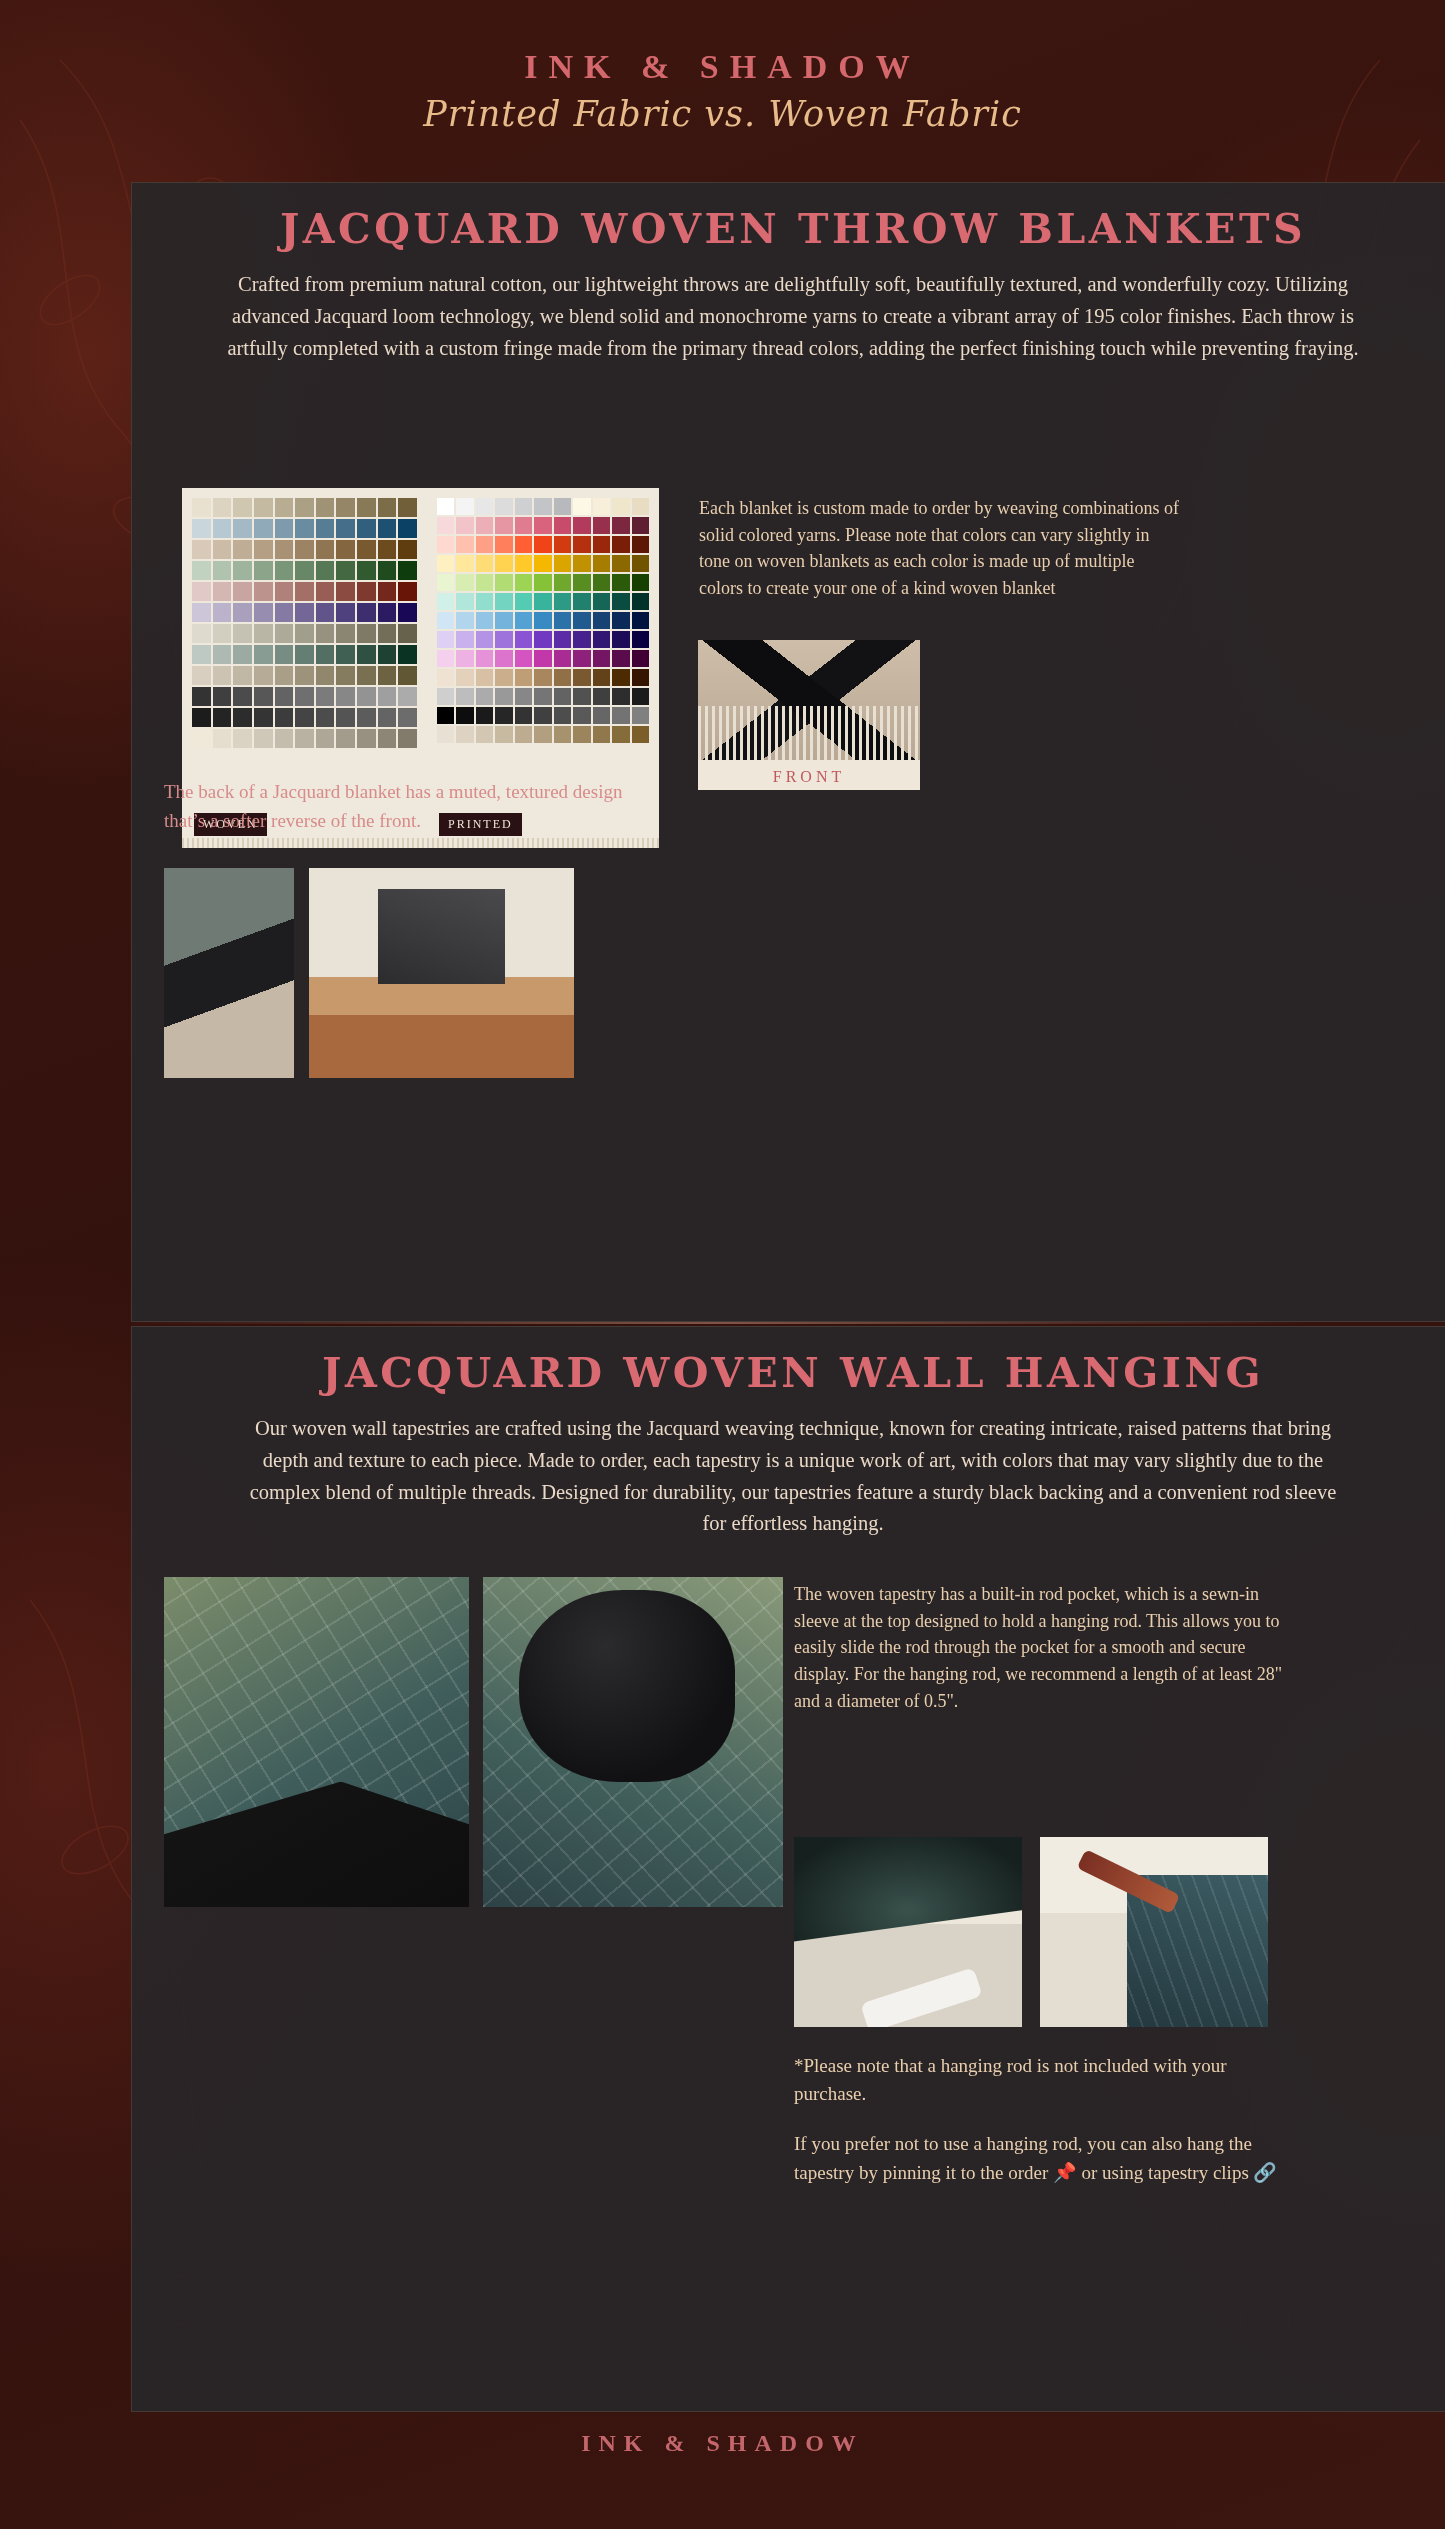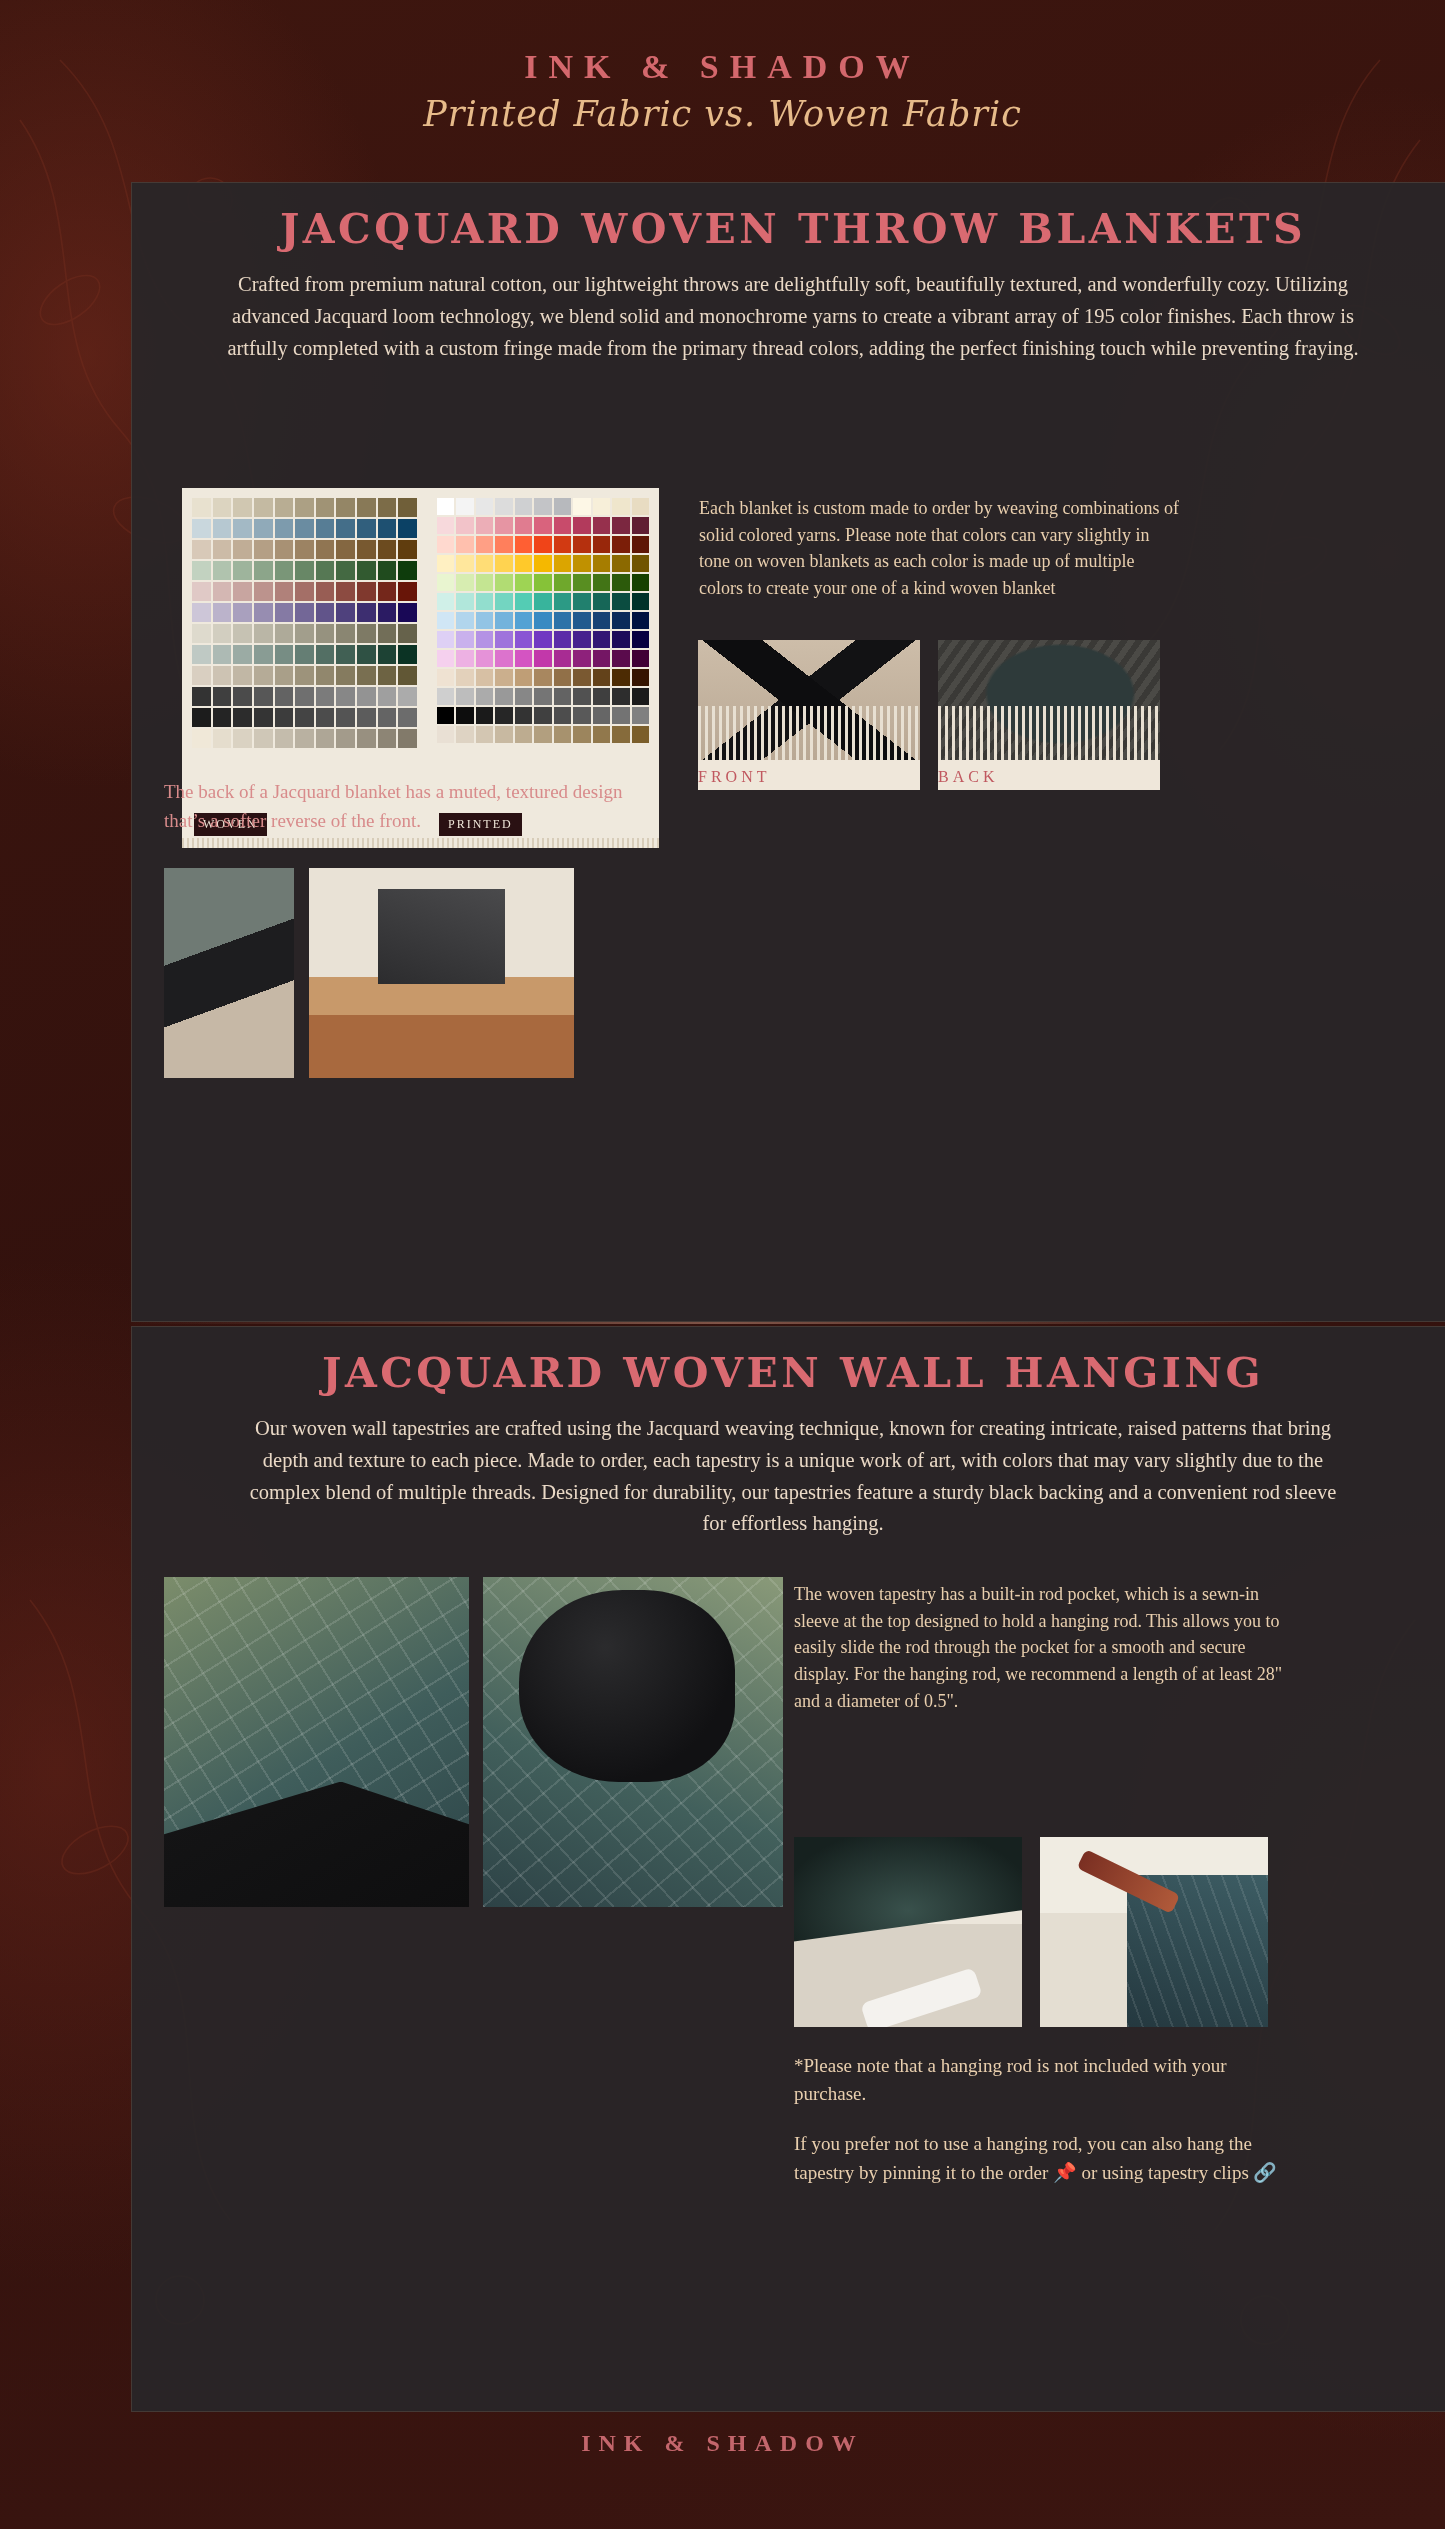--- a/index.html
+++ b/index.html
@@ -89,20 +89,21 @@
     line-height: 1.5;
   }
   .side-text {
     color: #e9cfae;
     font-size: 18px;
     line-height: 1.48;
   }
   .side-text.small { font-size: 19px; }
 
   .label-under {
+    text-align: center;
     color: #c0585f;
     letter-spacing: 4px;
     font-size: 16px;
     padding: 8px 0 4px;
     background: #efe7da;
   }
 
   .divider {
     position: absolute;
     left: 131px;
@@ -603,27 +604,20 @@
     </div>
 
     <div class="row" style="top:457px; left:566px;">
       <div style="width:222px;background:#efe7da;">
         <div class="imgbox" style="width:222px;height:120px;position:relative;">
           <div class="ph ph-blanket-front"></div>
           <div class="ph-fringe-bottom"></div>
         </div>
         <div class="label-under">FRONT</div>
       </div>
-      <div style="width:222px;background:#efe7da;margin-left:18px;">
-        <div class="imgbox" style="width:222px;height:120px;position:relative;">
-          <div class="ph ph-blanket-back"></div>
-          <div class="ph-fringe-bottom"></div>
-        </div>
-        <div class="label-under">BACK</div>
-      </div>
     </div>
 
     <div style="position:absolute; top:595px; left:32px; width:470px;">
       <div class="caption-rose">The back of a Jacquard blanket has a muted, textured design that’s a softer reverse of the front.</div>
     </div>
 
     <div class="row" style="top:685px; left:32px;">
       <div class="imgbox" style="width:130px;height:210px;">
         <div class="ph ph-wallhang"></div>
       </div>

